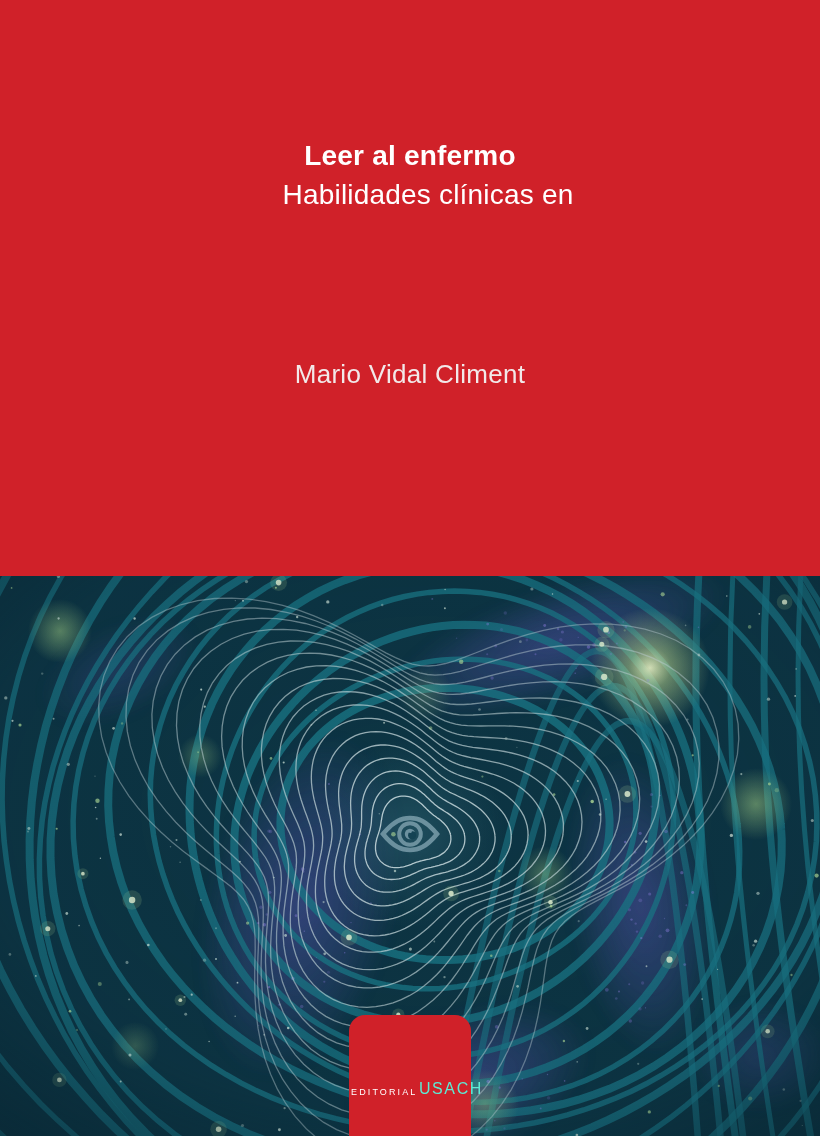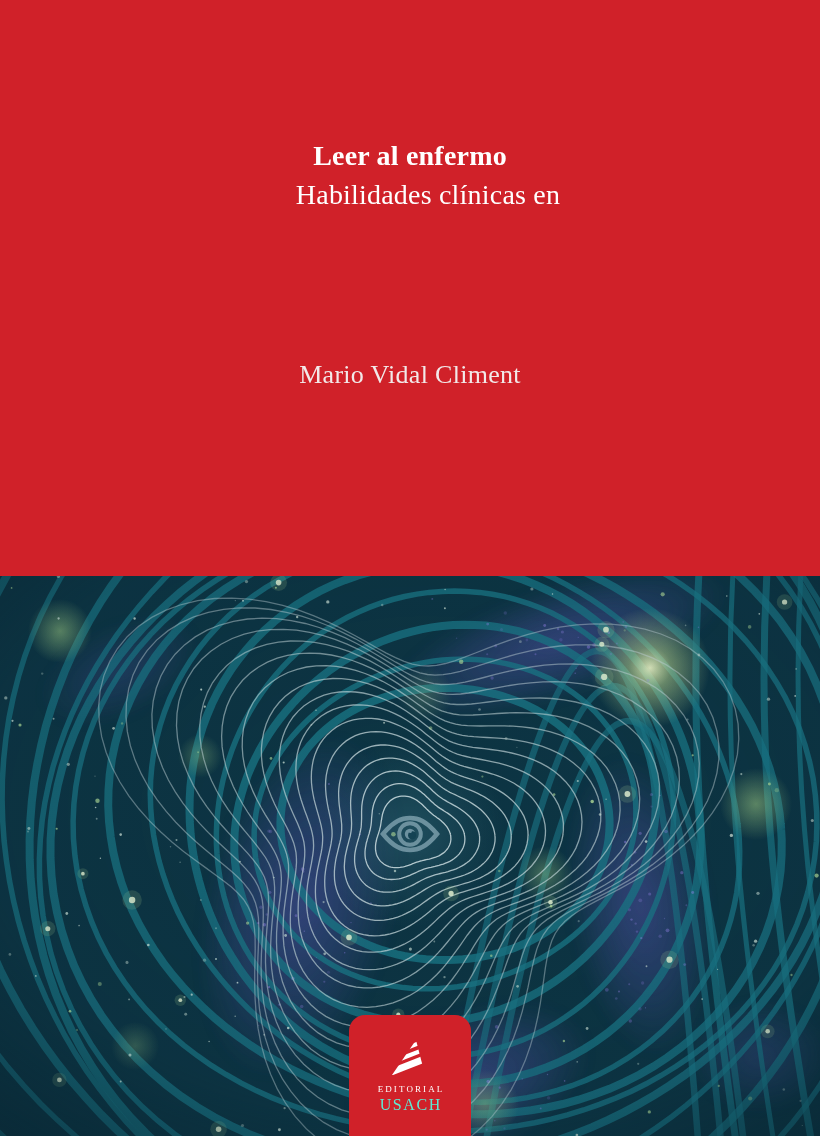--- a/index.html
+++ b/index.html
@@ -1,18 +1,18 @@
 <!DOCTYPE html>
 <html><head>
 <meta charset="utf-8">
 <style>
   html,body{margin:0;padding:0;background:#222;}
   .cover{
     position:relative;width:820px;height:1136px;overflow:hidden;
-    background:#0d3544;font-family:Liberation Serif, serif;
+    background:#0d3544;font-family:Liberation Sans, sans-serif;
     -webkit-font-smoothing:antialiased;
   }
   .red-band{
     position:absolute;left:0;top:0;width:820px;height:576px;
   }
   .title-block{
     position:absolute;top:136px;left:0;width:820px;
     text-align:center;color:#ffffff;
   }
   .title-line{
@@ -28,21 +28,21 @@
     position:absolute;top:361px;left:0;width:820px;text-align:center;
     font-size:26px;line-height:27px;font-weight:400;color:#f2e9e9;
     letter-spacing:0.3px;
   }
   .art{
     position:absolute;left:0;top:576px;width:820px;height:560px;display:block;
   }
   .publisher-tab{
     position:absolute;left:349px;top:1015px;width:122px;height:121px;
     border-radius:16px 16px 0 0;
-    display:flex;flex-direction:column;align-items:center;
+    display:flex;flex-direction:row;align-items:center;
     padding-top:24px;box-sizing:border-box;
   }
   .publisher-imprint{
     color:#fff;font-size:9px;letter-spacing:2.1px;margin-top:8px;
     font-weight:400;text-indent:2.1px;
   }
   .publisher-name{
     color:#5eead4;font-size:16px;letter-spacing:1.6px;margin-top:2px;
     font-weight:400;text-indent:1.6px;
   }

